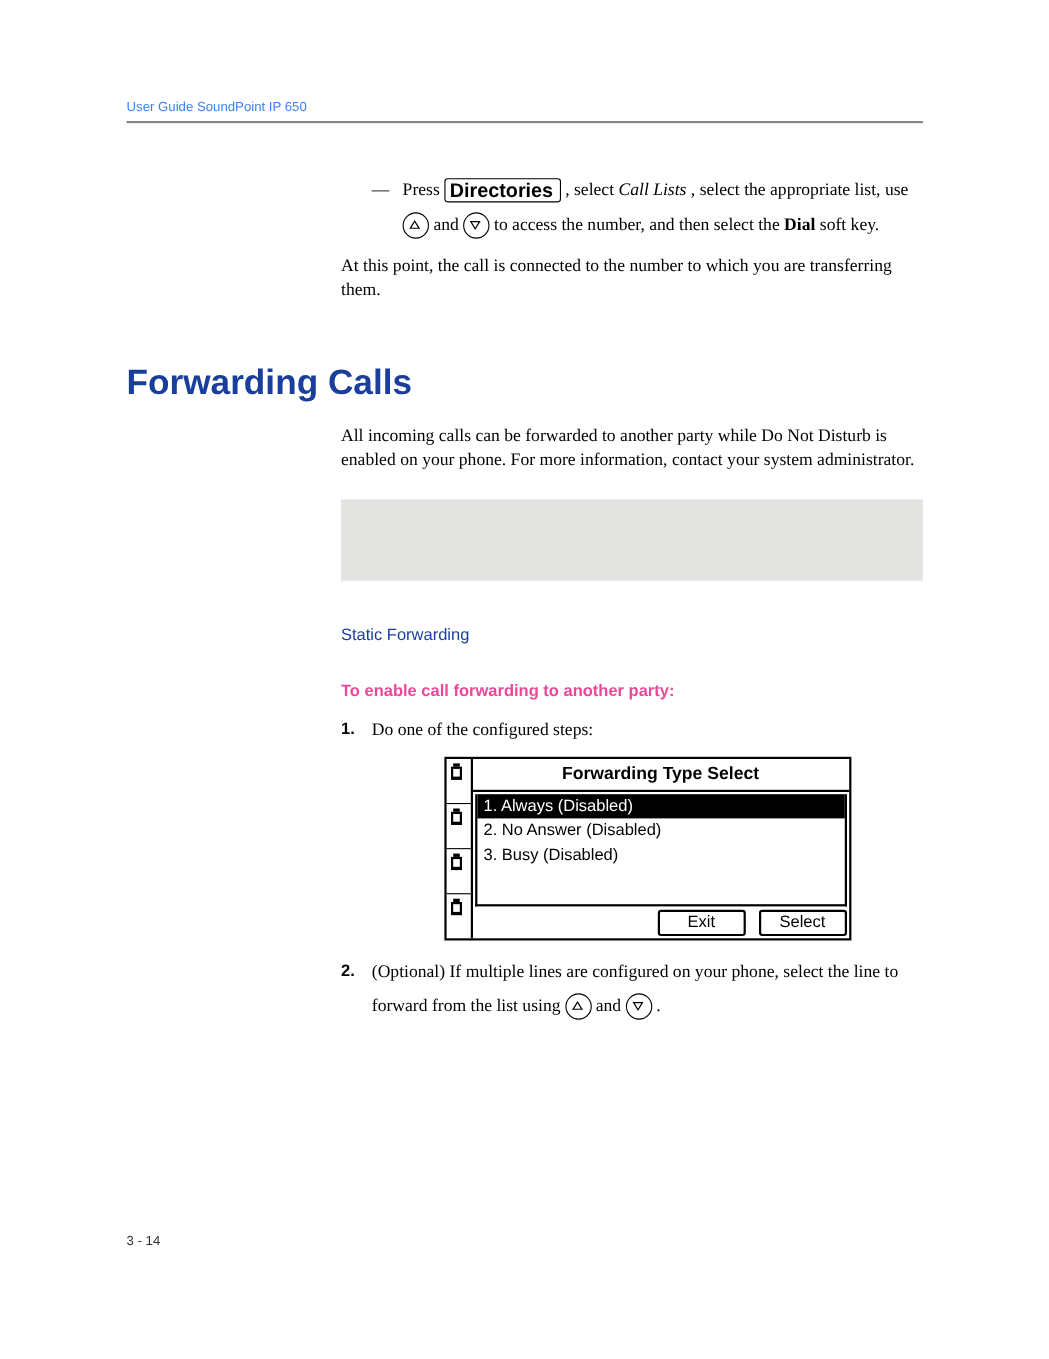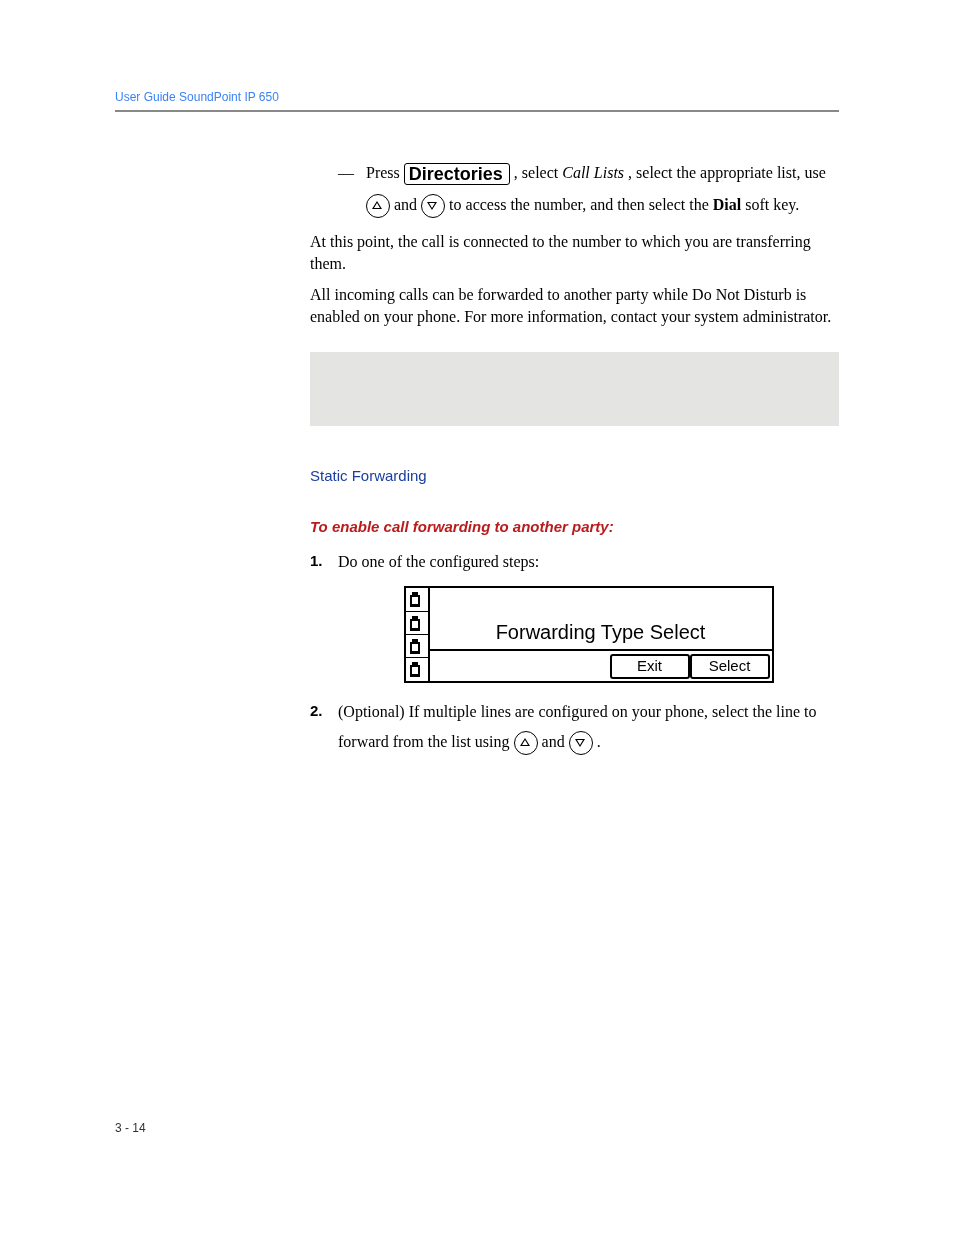--- a/index.html
+++ b/index.html
@@ -124,23 +124,22 @@
     font-family: Arial, Helvetica, sans-serif;
     font-weight: normal;
     font-size: 15px;
     color: #1a3e9c;
     margin: 0 0 30px 0;
   }
   .subhead-black {
     font-family: Arial, Helvetica, sans-serif;
     font-weight: bold;
     font-size: 15px;
-    color: #b91c1c;
+    color: #ec4899;
     margin: 0 0 14px 0;
-    font-style: italic;
   }
   ol.steps {
     list-style: none;
     padding: 0;
     margin: 0;
     counter-reset: step;
   }
   ol.steps > li {
     counter-increment: step;
     position: relative;
@@ -182,44 +181,43 @@
   .lcd-side .phone-ico {
     position: absolute;
     left: 2px; top: 3px;
     width: 14px; height: 18px;
   }
   .lcd-main {
     flex: 1;
   }
   .lcd-title {
     text-align: center;
-    font-weight: normal;
-    font-size: 20px;
+    font-weight: bold;
+    font-size: 16px;
     padding: 3px 0;
     border-bottom: 2px solid #000;
-    margin-top: 28px;
   }
   .lcd-body {
     border: 2px solid #000;
     border-top: none;
     margin: 2px 2px 0 2px;
     min-height: 100px;
   }
   .lcd-row {
     padding: 1px 6px;
     font-size: 15px;
   }
   .lcd-row.sel {
     background: #000;
     color: #fff;
   }
   .lcd-soft {
     display: flex;
     justify-content: flex-end;
-    gap: 0;
+    gap: 12px;
     padding: 3px 2px 2px 2px;
   }
   .lcd-softkey {
     border: 2px solid #000;
     border-radius: 3px;
     padding: 0 10px;
     font-size: 15px;
     min-width: 56px;
     text-align: center;
     background: #fff;
@@ -256,20 +254,21 @@
         <span> and </span>
         <span class="circ-btn"><span class="tri-down"></span></span>
         <span> to access the number, and then select the </span>
         <span class="bold">Dial</span>
         <span> soft key.</span>
       </div>
     </div>
     <div class="para">At this point, the call is connected to the number to which you are transferring them.</div>
   </div>
 
+  <h1 class="section-title">Forwarding Calls</h1>
 
   <div class="content">
     <div class="para">All incoming calls can be forwarded to another party while Do Not Disturb is enabled on your phone. For more information, contact your system administrator.</div>
   </div>
 
   <div class="content">
     <div class="grey-block"></div>
   </div>
 
   <div class="content">
@@ -309,20 +308,25 @@
               <div class="cell">
                 <svg class="phone-ico" viewBox="0 0 14 18">
                     <rect x="4" y="1" width="6" height="3" fill="#000"></rect>
                     <rect x="2" y="4" width="10" height="12" fill="#000"></rect>
                     <rect x="4" y="6" width="6" height="7" fill="#fff"></rect>
                   </svg>
               </div>
             </div>
             <div class="lcd-main">
               <div class="lcd-title">Forwarding Type Select</div>
+              <div class="lcd-body">
+                <div class="lcd-row sel">1. Always (Disabled)</div>
+                <div class="lcd-row">2. No Answer (Disabled)</div>
+                <div class="lcd-row">3. Busy (Disabled)</div>
+              </div>
               <div class="lcd-soft">
                 <div class="lcd-softkey">Exit</div>
                 <div class="lcd-softkey">Select</div>
               </div>
             </div>
           </div>
         </div>
       </li>
 
       <li style="line-height:1.9;">

